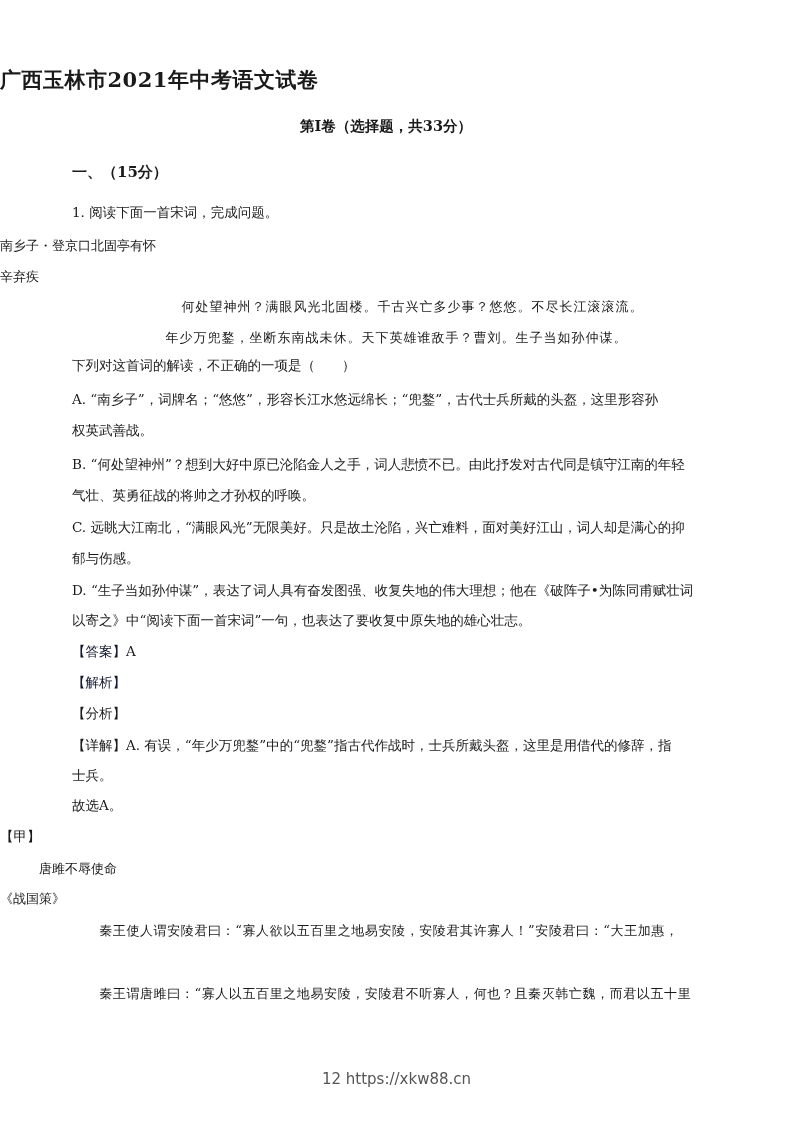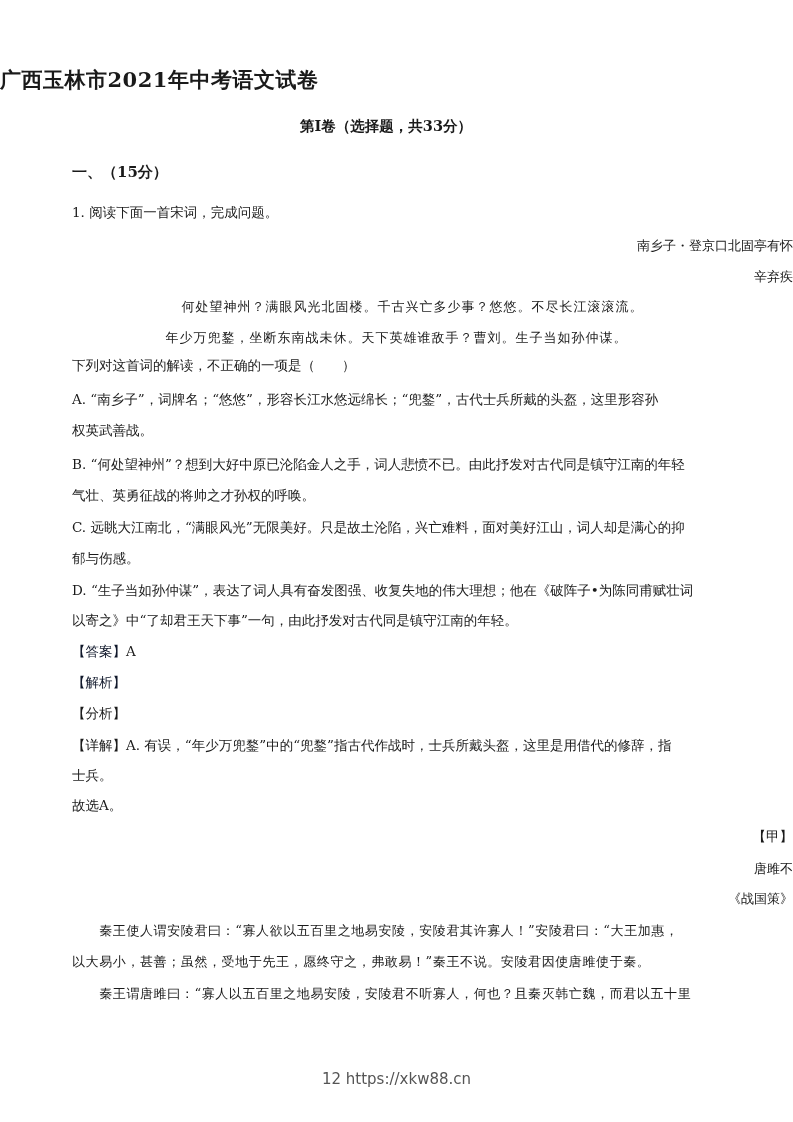--- a/index.html
+++ b/index.html
@@ -4,21 +4,21 @@
 <style>
   html, body { margin: 0; padding: 0; background: #ffffff; }
   body { width: 793px; height: 1122px; position: relative; overflow: hidden;
          font-family: "DejaVu Serif", "Liberation Serif", serif; color: #1a1a1a; }
   .page { position: absolute; left: 0; top: 0; width: 793px; height: 1122px; }
   .abs { position: absolute; white-space: nowrap; }
   .title { top: 66px; left: 0; width: 776px; text-align: left; font-size: 21px; font-weight: bold; letter-spacing: 0.5px; }
   .subtitle { top: 117px; left: 0; width: 772px; text-align: center; font-size: 14.5px; font-weight: bold; }
   .section { top: 163px; left: 72px; font-size: 15px; font-weight: bold; }
   .body { font-size: 13.5px; left: 72px; }
-  .center { left: 0; width: 793px; text-align: right; font-size: 13px; }
+  .center { left: 0; width: 793px; text-align: left; font-size: 13px; }
   .poem-line { font-size: 13px; left: 0; width: 793px; text-align: center; letter-spacing: 1px; }
   .tag-blue { color: #0f172a; }
   .para { font-size: 13px; letter-spacing: 0.6px; }
   .footer { top: 1070px; left: 0; width: 793px; text-align: center; font-family: "DejaVu Sans", sans-serif; font-size: 15px; color: #555555; }
 </style>
 </head>
 <body>
 
 <div class="page">
   <div class="abs title">广西玉林市2021年中考语文试卷</div>
@@ -33,34 +33,33 @@
 
   <div class="abs body" style="top:357px;">下列对这首词的解读，不正确的一项是（　　）</div>
 
   <div class="abs body" style="top:391px;">A. “南乡子”，词牌名；“悠悠”，形容长江水悠远绵长；“兜鍪”，古代士兵所戴的头盔，这里形容孙</div>
   <div class="abs body" style="top:422px;">权英武善战。</div>
   <div class="abs body" style="top:456px;">B. “何处望神州”？想到大好中原已沦陷金人之手，词人悲愤不已。由此抒发对古代同是镇守江南的年轻</div>
   <div class="abs body" style="top:487px;">气壮、英勇征战的将帅之才孙权的呼唤。</div>
   <div class="abs body" style="top:519px;">C. 远眺大江南北，“满眼风光”无限美好。只是故土沦陷，兴亡难料，面对美好江山，词人却是满心的抑</div>
   <div class="abs body" style="top:550px;">郁与伤感。</div>
   <div class="abs body" style="top:582px;">D. “生子当如孙仲谋”，表达了词人具有奋发图强、收复失地的伟大理想；他在《破阵子•为陈同甫赋壮词</div>
-  <div class="abs body" style="top:612px;">以寄之》中“了却君王天下事”一句，由此抒发对古代同是镇守江南的年轻。</div>
+  <div class="abs body" style="top:612px;">以寄之》中“阅读下面一首宋词”一句，也表达了要收复中原失地的雄心壮志。</div>
 
   <div class="abs body" style="top:643px;">
     <span class="tag-blue">【答案】</span><span>A</span>
   </div>
   <div class="abs body tag-blue" style="top:674px;">【解析】</div>
   <div class="abs body" style="top:705px;">【分析】</div>
   <div class="abs body" style="top:737px;">
     <span>【详解】</span><span>A. 有误，“年少万兜鍪”中的“兜鍪”指古代作战时，士兵所戴头盔，这里是用借代的修辞，指</span>
   </div>
   <div class="abs body" style="top:767px;">士兵。</div>
   <div class="abs body" style="top:797px;">故选A。</div>
 
   <div class="abs center" style="top:828px; font-size:13.5px;">【甲】</div>
   <div class="abs center" style="top:860px;margin-left:39px;">唐雎不辱使命</div>
   <div class="abs center" style="top:890px;">《战国策》</div>
   <div class="abs body para" style="top:922px;">　　秦王使人谓安陵君曰：“寡人欲以五百里之地易安陵，安陵君其许寡人！”安陵君曰：“大王加惠，</div>
-  <div class="abs body para" style="top:953px;">以大易小，甚善；虽然，受地于先王，愿终守之，弗敢易！”秦王不说。安陵君因使唐雎使于秦。</div>
   <div class="abs body para" style="top:985px;">　　秦王谓唐雎曰：“寡人以五百里之地易安陵，安陵君不听寡人，何也？且秦灭韩亡魏，而君以五十里</div>
 
   <div class="abs footer">12 https://xkw88.cn</div>
 </div>
 
 </body></html>

